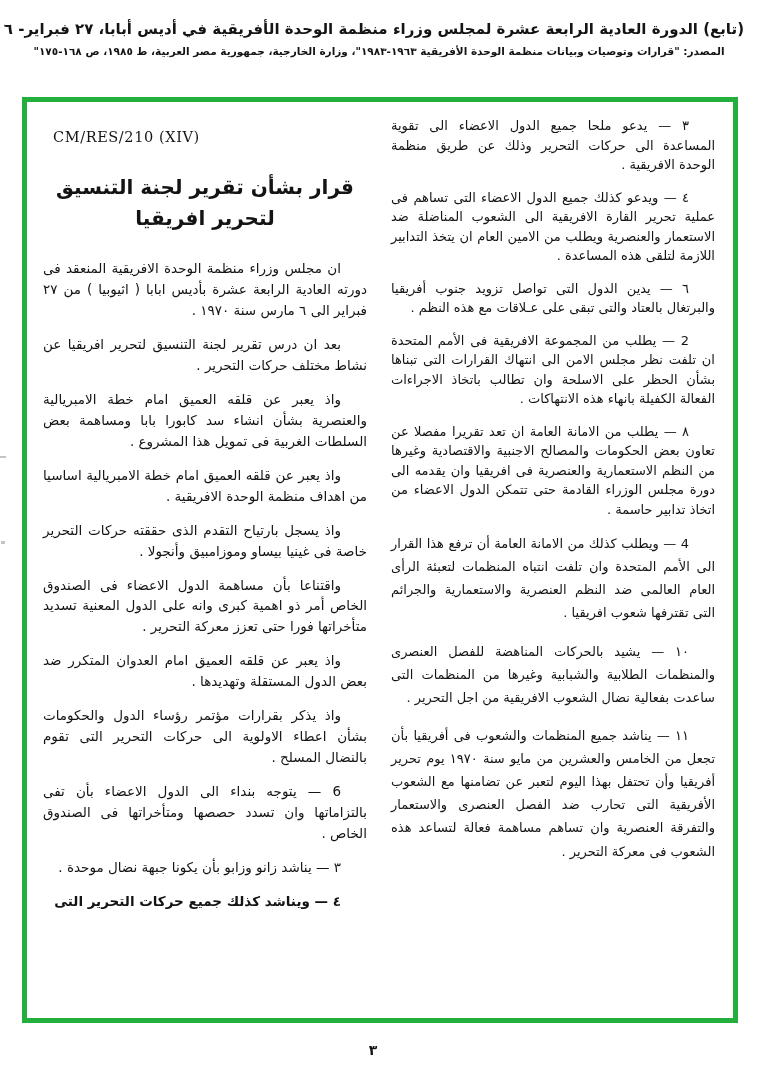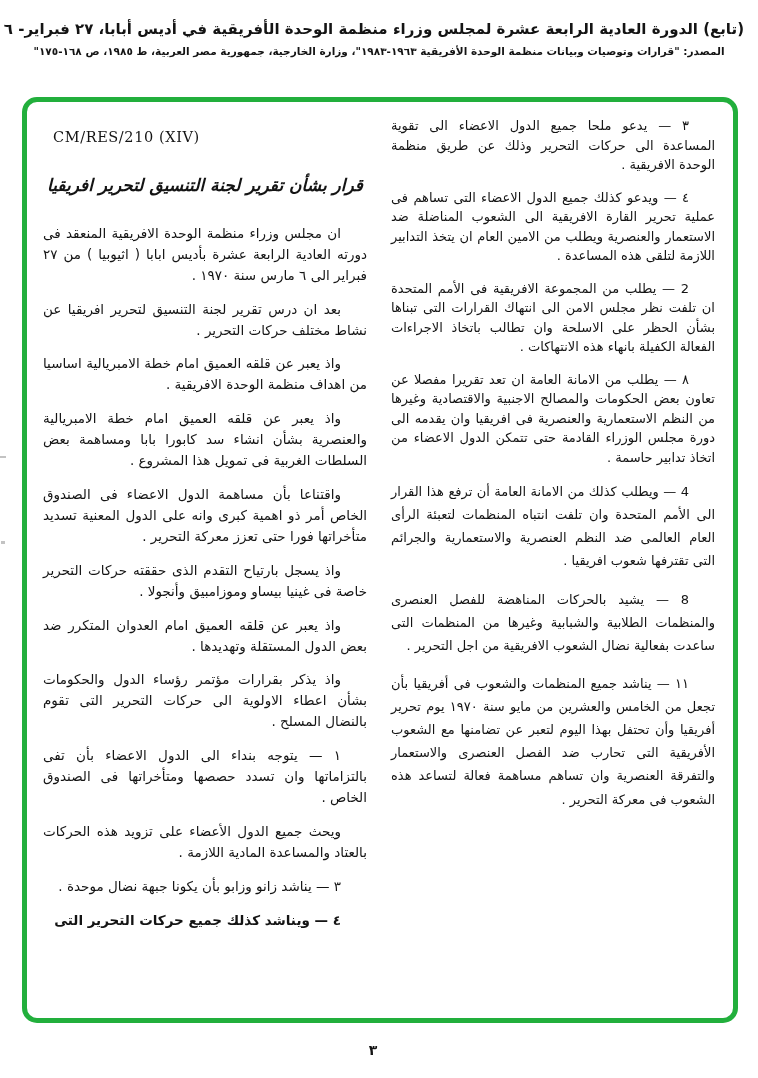--- a/index.html
+++ b/index.html
@@ -39,21 +39,21 @@
   }
   
   .green-box {
     position: absolute;
     left: 22px;
     top: 97px;
     width: 716px;
     height: 926px;
     box-sizing: border-box;
     border: 5px solid #22af3c;
-    border-radius: 15px;
+    border-radius: 0;
     background: #ffffff;
   }
   .columns {
     display: flex;
     direction: rtl;
     gap: 24px;
     padding: 14px 18px 10px 16px;
     height: 100%;
     box-sizing: border-box;
   }
@@ -82,26 +82,25 @@
   
   .doc-ref {
     font-family: "DejaVu Serif", serif;
     font-size: 14.5px;
     direction: ltr;
     text-align: left;
     letter-spacing: 0.6px;
     margin: 10px 0 24px 10px;
   }
   .doc-title {
-    font-size: 17px;
+    font-size: 20px;
     font-weight: bold;
     text-align: center;
     margin: 0 0 24px 0;
     text-indent: 0;
-    font-style: italic;
   }
   
   .page-number {
     position: absolute;
     bottom: 20px;
     left: -12px;
     right: 0;
     text-align: center;
     font-size: 14px;
     font-weight: bold;
@@ -124,40 +123,40 @@
     <div class="header-line1">(تابع) الدورة العادية الرابعة عشرة لمجلس وزراء منظمة الوحدة الأفريقية في أديس أبابا، ٢٧ فبراير- ٦ مارس ١٩٧٠</div>
     <div class="header-line2">المصدر: "قرارات وتوصيات وبيانات منظمة الوحدة الأفريقية ١٩٦٣-١٩٨٣"، وزارة الخارجية، جمهورية مصر العربية، ط ١٩٨٥، ص ١٦٨-١٧٥"</div>
   </header>
 
   <div class="green-box">
     <div class="columns">
 
       <section class="column right-col">
         <p>٣ — يدعو ملحا جميع الدول الاعضاء الى تقوية المساعدة الى حركات التحرير وذلك عن طريق منظمة الوحدة الافريقية .</p>
         <p>٤ — ويدعو كذلك جميع الدول الاعضاء التى تساهم فى عملية تحرير القارة الافريقية الى الشعوب المناضلة ضد الاستعمار والعنصرية ويطلب من الامين العام ان يتخذ التدابير اللازمة لتلقى هذه المساعدة .</p>
+        <p>٦ — يدين الدول التى تواصل تزويد جنوب أفريقيا والبرتغال بالعتاد والتى تبقى على عـلاقات مع هذه النظم .</p>
         <p>2 — يطلب من المجموعة الافريقية فى الأمم المتحدة ان تلفت نظر مجلس الامن الى انتهاك القرارات التى تبناها بشأن الحظر على الاسلحة وان تطالب باتخاذ الاجراءات الفعالة الكفيلة بانهاء هذه الانتهاكات .</p>
         <p>٨ — يطلب من الامانة العامة ان تعد تقريرا مفصلا عن تعاون بعض الحكومات والمصالح الاجنبية والاقتصادية وغيرها من النظم الاستعمارية والعنصرية فى افريقيا وان يقدمه الى دورة مجلس الوزراء القادمة حتى تتمكن الدول الاعضاء من اتخاذ تدابير حاسمة .</p>
         <p class="loose">4 — ويطلب كذلك من الامانة العامة أن ترفع هذا القرار الى الأمم المتحدة وان تلفت انتباه المنظمات لتعبئة الرأى العام العالمى ضد النظم العنصرية والاستعمارية والجرائم التى تقترفها شعوب افريقيا .</p>
-        <p class="loose">8 — يشيد بالحركات المناهضة للفصل العنصرى والمنظمات الطلابية والشبابية وغيرها من المنظمات التى ساعدت بفعالية نضال الشعوب الافريقية من اجل التحرير .</p>
+        <p class="loose">١٠ — يشيد بالحركات المناهضة للفصل العنصرى والمنظمات الطلابية والشبابية وغيرها من المنظمات التى ساعدت بفعالية نضال الشعوب الافريقية من اجل التحرير .</p>
         <p class="loose">١١ — يناشد جميع المنظمات والشعوب فى أفريقيا بأن تجعل من الخامس والعشرين من مايو سنة ١٩٧٠ يوم تحرير أفريقيا وأن تحتفل بهذا اليوم لتعبر عن تضامنها مع الشعوب الأفريقية التى تحارب ضد الفصل العنصرى والاستعمار والتفرقة العنصرية وان تساهم مساهمة فعالة لتساعد هذه الشعوب فى معركة التحرير .</p>
       </section>
 
       <section class="column left-col">
         <div class="doc-ref">CM/RES/210 (XIV)</div>
         <h2 class="doc-title">قرار بشأن تقرير لجنة التنسيق لتحرير افريقيا</h2>
         <p>ان مجلس وزراء منظمة الوحدة الافريقية المنعقد فى دورته العادية الرابعة عشرة بأديس ابابا ( اثيوبيا ) من ٢٧ فبراير الى ٦ مارس سنة ١٩٧٠ .</p>
         <p>بعد ان درس تقرير لجنة التنسيق لتحرير افريقيا عن نشاط مختلف حركات التحرير .</p>
+        <p>واذ يعبر عن قلقه العميق امام خطة الامبريالية والعنصرية بشأن انشاء سد كابورا بابا ومساهمة بعض السلطات الغربية فى تمويل هذا المشروع .</p>
         <p>واذ يعبر عن قلقه العميق امام خطة الامبريالية اساسيا من اهداف منظمة الوحدة الافريقية .</p>
-        <p>واذ يعبر عن قلقه العميق امام خطة الامبريالية والعنصرية بشأن انشاء سد كابورا بابا ومساهمة بعض السلطات الغربية فى تمويل هذا المشروع .</p>
+        <p>واذ يسجل بارتياح التقدم الذى حققته حركات التحرير خاصة فى غينيا بيساو وموزامبيق وأنجولا .</p>
         <p>واقتناعا بأن مساهمة الدول الاعضاء فى الصندوق الخاص أمر ذو اهمية كبرى وانه على الدول المعنية تسديد متأخراتها فورا حتى تعزز معركة التحرير .</p>
-        <p>واذ يسجل بارتياح التقدم الذى حققته حركات التحرير خاصة فى غينيا بيساو وموزامبيق وأنجولا .</p>
         <p>واذ يعبر عن قلقه العميق امام العدوان المتكرر ضد بعض الدول المستقلة وتهديدها .</p>
         <p>واذ يذكر بقرارات مؤتمر رؤساء الدول والحكومات بشأن اعطاء الاولوية الى حركات التحرير التى تقوم بالنضال المسلح .</p>
-        <p>١ — يتوجه بنداء الى الدول الاعضاء بأن تفى بالتزاماتها وان تسدد حصصها ومتأخراتها فى الصندوق الخاص .</p>
-        <p>ويحث جميع الدول الأعضاء على تزويد هذه الحركات بالعتاد والمساعدة المادية اللازمة .</p>
+        <p>6 — يتوجه بنداء الى الدول الاعضاء بأن تفى بالتزاماتها وان تسدد حصصها ومتأخراتها فى الصندوق الخاص .</p>
         <p>٣ — يناشد زانو وزابو بأن يكونا جبهة نضال موحدة .</p>
         <p class="bold">٤ — ويناشد كذلك جميع حركات التحرير التى</p>
       </section>
 
     </div>
   </div>
 
   <div class="page-number">٣</div>
 
   <div class="artifact a1"></div>

